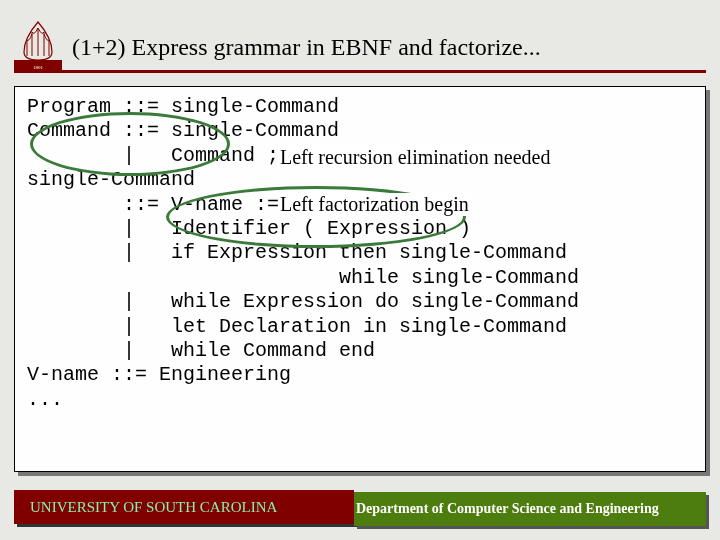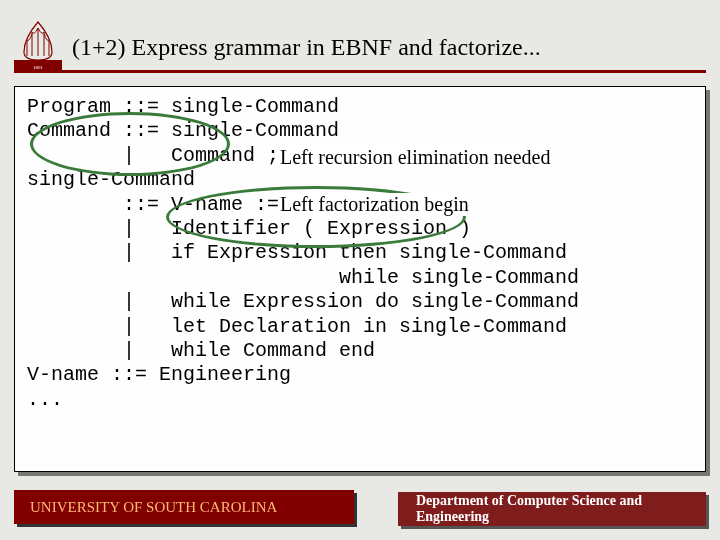--- a/index.html
+++ b/index.html
@@ -79,40 +79,40 @@
     left: 14px;
     width: 692px;
     height: 36px;
   }
   .footer-left {
     position: absolute;
     left: 0; top: 0;
     width: 340px; height: 34px;
     background: #800000;
     box-shadow: 3px 3px 0 #333;
-    color: #fdba74;
+    color: #86efac;
     font-size: 15px;
     font-family: "Times New Roman", serif;
     display: flex;
     align-items: center;
     padding-left: 16px;
   }
   .footer-right {
     position: absolute;
     right: 0; top: 2px;
-    width: 308px; height: 34px;
-    background: #7f1d1d;
+    width: 352px; height: 34px;
+    background: #4d7c0f;
     box-shadow: 3px 3px 0 #555;
     color: #fff;
     font-size: 14px;
     font-weight: bold;
     font-family: "Times New Roman", serif;
     display: flex;
     align-items: center;
-    padding-left: 18px;
+    padding-left: 2px;
   }
 </style>
 </head>
 <body>
 
 <div class="seal">
   <svg viewBox="0 0 48 52">
     <rect x="0" y="40" width="48" height="12" fill="#800000"></rect>
     <path d="M24 2 Q10 18 10 32 Q10 40 24 40 Q38 40 38 32 Q38 18 24 2 Z" fill="none" stroke="#800000" stroke-width="1.2"></path>
     <g stroke="#800000" stroke-width="1">

